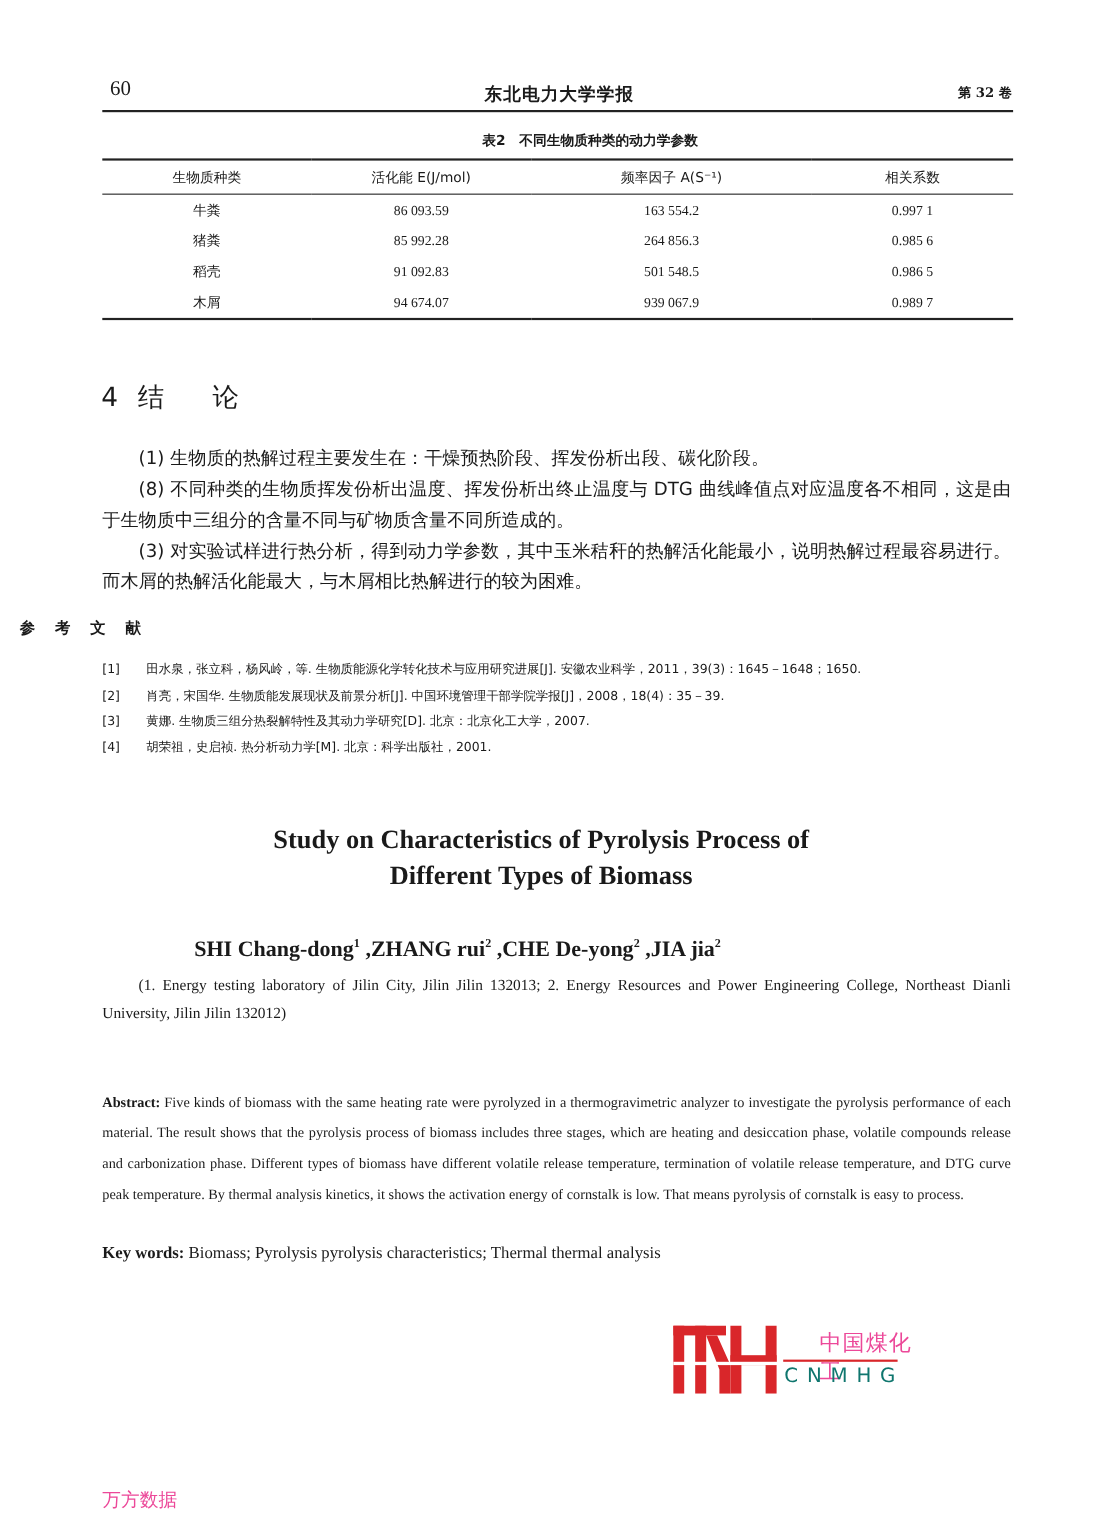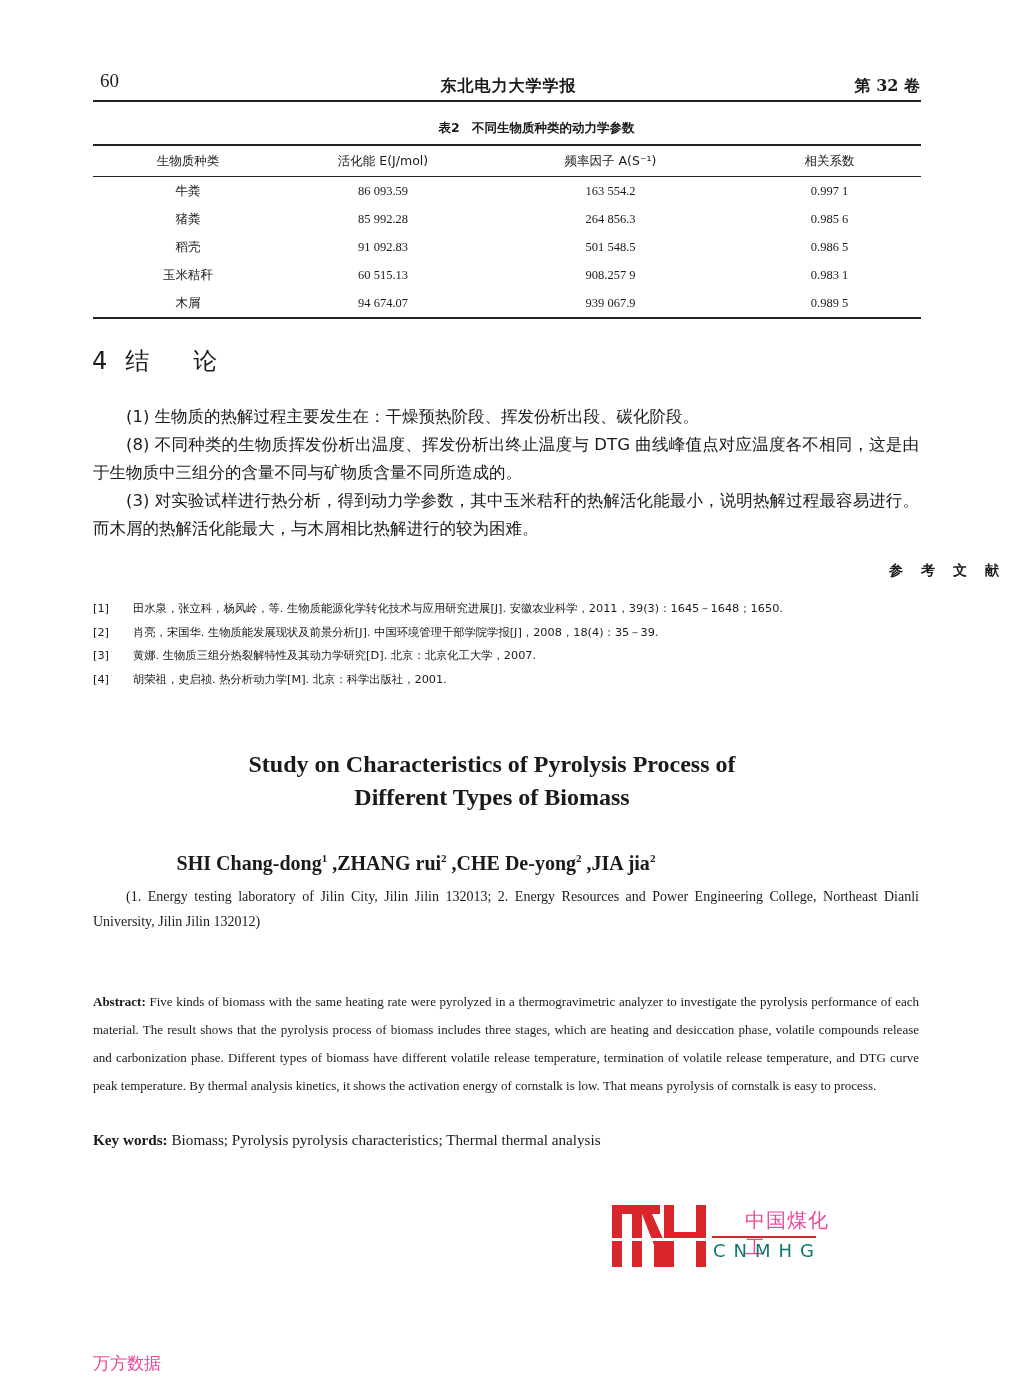--- a/index.html
+++ b/index.html
@@ -1,42 +1,42 @@
 <!DOCTYPE html>
 <html><head>
 <meta charset="utf-8">
 <style>
   html, body { margin: 0; padding: 0; background: #ffffff; }
   body { width: 1017px; height: 1397px; position: relative; overflow: hidden; color: #1a1a1a; font-family: "DejaVu Serif", "Liberation Serif", serif; }
   .abs { position: absolute; }
   
   .hdr-page { left: 100px; top: 70px; font-size: 19px; font-family: "Liberation Serif", serif; }
   .hdr-journal { left: 0; width: 1017px; top: 76px; text-align: center; font-size: 16px; font-weight: bold; letter-spacing: 1px; }
-  .hdr-vol { left: 840px; top: 76px; width: 80px; text-align: right; font-size: 16px; font-weight: bold; }
+  .hdr-vol { left: 840px; top: 76px; width: 80px; text-align: right; font-size: 12px; font-weight: bold; }
   .hdr-rule { left: 93px; top: 100px; width: 828px; height: 0; border-top: 2px solid #222; }
   
   .tbl-caption { left: 0; width: 1017px; top: 120px; text-align: center; font-size: 12.5px; font-weight: bold; font-family: "DejaVu Sans", sans-serif; margin-left: 28px; }
   .tbl { left: 93px; top: 144px; width: 828px; border-collapse: collapse; font-size: 12.5px; }
   .tbl th, .tbl td { text-align: center; font-weight: normal; padding: 0; height: 28px; font-family: "Liberation Serif", serif; }
   .tbl thead th { height: 30px; border-top: 2px solid #222; border-bottom: 1.5px solid #222; font-family: "DejaVu Sans", sans-serif; font-size: 12.5px; }
   .tbl td.cn { font-family: "DejaVu Sans", sans-serif; font-size: 12.5px; }
   .tbl tbody tr:last-child td { border-bottom: 2px solid #222; }
   .tbl th:nth-child(1), .tbl td:nth-child(1) { width: 190px; }
   .tbl th:nth-child(2), .tbl td:nth-child(2) { width: 200px; }
   .tbl th:nth-child(3), .tbl td:nth-child(3) { width: 255px; }
   
   .sec-title { left: 92px; top: 345px; font-size: 24px; font-family: "DejaVu Sans", sans-serif; }
   .sec-title .num { margin-right: 18px; }
   .sec-title .gap { display: inline-block; width: 44px; }
   .para { left: 93px; width: 826px; font-size: 16.5px; line-height: 28px; font-family: "DejaVu Sans", sans-serif; text-align: justify; }
   .p1 { top: 403px; text-indent: 33px; }
   .p2 { top: 431px; text-indent: 33px; }
   .p3 { top: 487px; text-indent: 33px; }
   
-  .ref-title { left: 0; width: 1017px; top: 562px; text-align: right; font-size: 14px; font-weight: bold; letter-spacing: 18px; font-family: "DejaVu Sans", sans-serif; padding-left: 18px; box-sizing: border-box; }
+  .ref-title { left: 0; width: 1017px; top: 562px; text-align: left; font-size: 14px; font-weight: bold; letter-spacing: 18px; font-family: "DejaVu Sans", sans-serif; padding-left: 18px; box-sizing: border-box; }
   .refs { left: 93px; top: 597px; width: 830px; font-size: 11.3px; font-family: "DejaVu Sans", sans-serif; }
   .ref { height: 23.5px; line-height: 23.5px; white-space: nowrap; }
   .ref .idx { display: inline-block; width: 40px; }
   
   .en-title { left: 0; width: 984px; top: 748px; text-align: center; font-family: "Liberation Serif", serif; font-weight: bold; font-size: 24px; line-height: 33px; }
   .en-authors { left: 0; width: 832px; top: 852px; text-align: center; font-family: "Liberation Serif", serif; font-weight: bold; font-size: 20px; }
   .en-authors sup { font-size: 11px; }
   .en-aff { left: 93px; width: 826px; top: 884px; font-family: "Liberation Serif", serif; font-size: 14px; line-height: 25px; text-indent: 33px; text-align: justify; }
   .en-abs { left: 93px; width: 826px; top: 988px; font-family: "Liberation Serif", serif; font-size: 13px; line-height: 28px; text-align: justify; }
   .en-abs b, .en-kw b { font-weight: bold; }
@@ -80,30 +80,24 @@
       <td>264 856.3</td>
       <td>0.985 6</td>
     </tr>
     <tr>
       <td class="cn">稻壳</td>
       <td>91 092.83</td>
       <td>501 548.5</td>
       <td>0.986 5</td>
     </tr>
     <tr>
-      <td class="cn">玉米秸秆</td>
-      <td>60 515.13</td>
-      <td>908.257 9</td>
-      <td>0.983 1</td>
-    </tr>
-    <tr>
       <td class="cn">木屑</td>
       <td>94 674.07</td>
       <td>939 067.9</td>
-      <td>0.989 5</td>
+      <td>0.989 7</td>
     </tr>
   </tbody>
 </table>
 
 <div class="abs sec-title">
   <span class="num">4</span><span>结</span><span class="gap"></span><span>论</span>
 </div>
 <div class="abs para p1">(1) 生物质的热解过程主要发生在：干燥预热阶段、挥发份析出段、碳化阶段。</div>
 <div class="abs para p2">(8) 不同种类的生物质挥发份析出温度、挥发份析出终止温度与 DTG 曲线峰值点对应温度各不相同，这是由于生物质中三组分的含量不同与矿物质含量不同所造成的。</div>
 <div class="abs para p3">(3) 对实验试样进行热分析，得到动力学参数，其中玉米秸秆的热解活化能最小，说明热解过程最容易进行。而木屑的热解活化能最大，与木屑相比热解进行的较为困难。</div>

